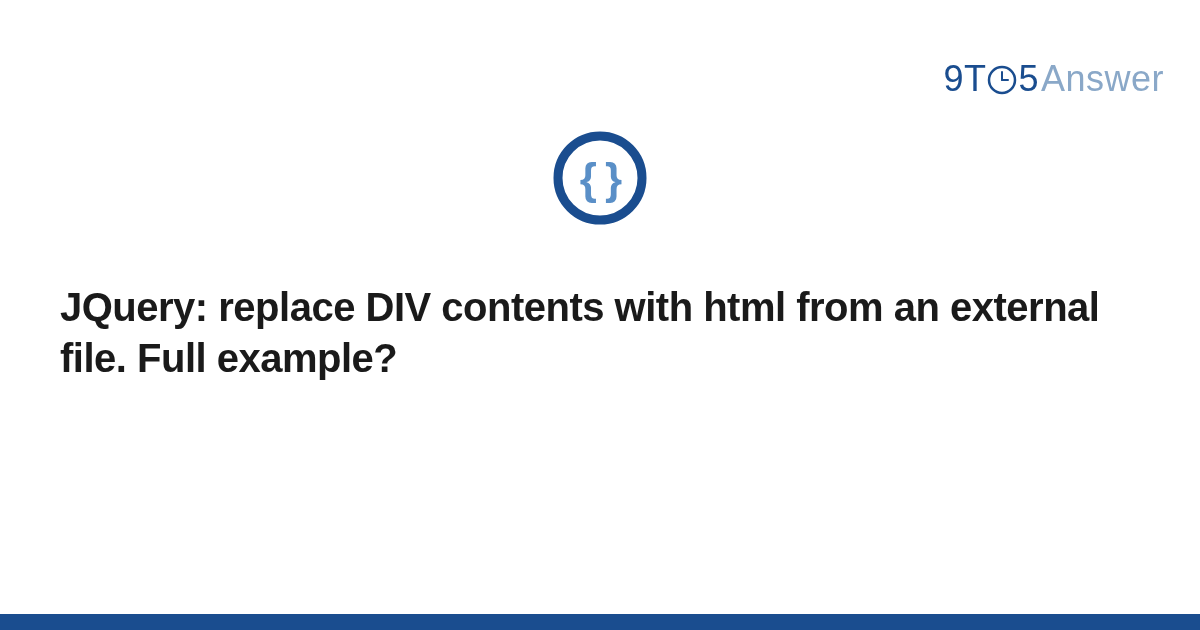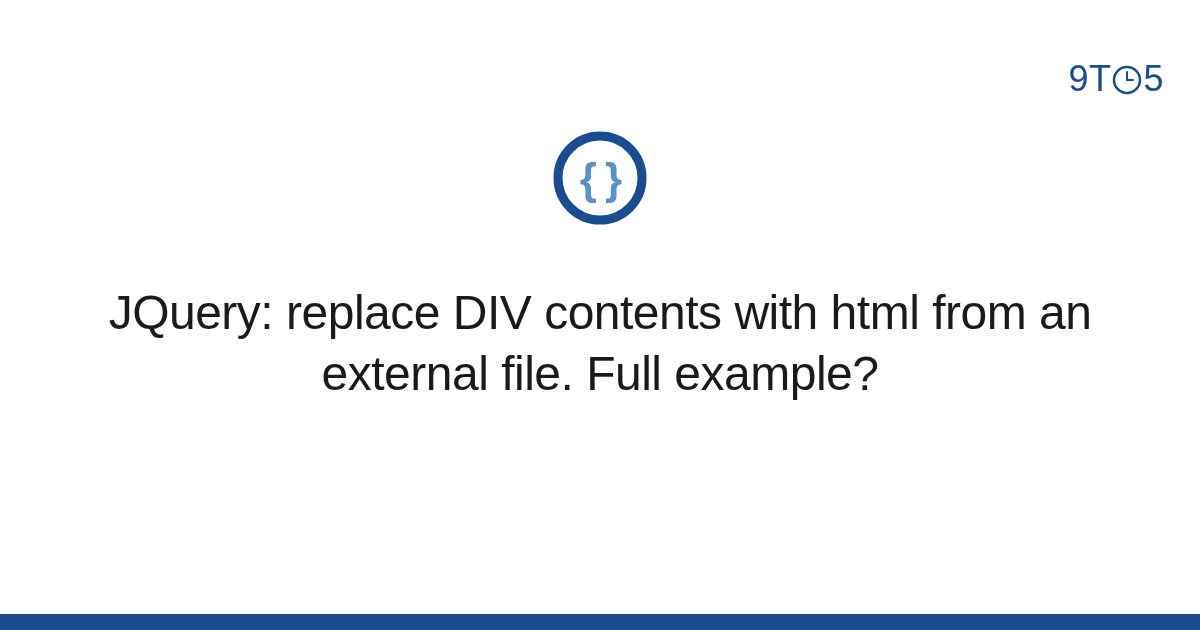--- a/index.html
+++ b/index.html
@@ -54,23 +54,22 @@
       transform: translateX(-50%);
       width: 96px;
       height: 96px;
     }
     .title {
       position: absolute;
       top: 282px;
       left: 50%;
       transform: translateX(-50%);
       width: 1080px;
-      text-align: center;
-      font-size: 48px;
-      font-weight: 400;
+      font-size: 40px;
+      font-weight: 700;
       color: #1a1a1a;
       line-height: 1.28;
       letter-spacing: -0.5px;
     }
     .footer-bar {
       position: absolute;
       bottom: 0;
       left: 0;
       width: 100%;
       height: 16px;
@@ -83,20 +82,21 @@
 <div class="header">
   <span class="logo-9t">9T</span>
   <span class="logo-o">
     <svg width="30" height="30" viewBox="0 0 30 30">
       <circle cx="15" cy="15" r="13" fill="none" stroke="#1a4d8f" stroke-width="2.5"></circle>
       <line x1="15" y1="15" x2="15" y2="7" stroke="#1a4d8f" stroke-width="2" stroke-linecap="round"></line>
       <line x1="15" y1="15" x2="21" y2="15" stroke="#1a4d8f" stroke-width="2" stroke-linecap="round"></line>
     </svg>
   </span>
   <span class="logo-5">5</span>
+  <span class="logo-answer">Answer</span>
 </div>
 
 <div class="center-icon">
   <svg width="96" height="96" viewBox="0 0 96 96">
     <circle cx="48" cy="48" r="42" fill="none" stroke="#1a4d8f" stroke-width="9"></circle>
     <text x="48" y="48" text-anchor="middle" dominant-baseline="central" font-family="Arial, sans-serif" font-size="44" font-weight="700" fill="#5a8fc7" letter-spacing="-2">{ }</text>
   </svg>
 </div>
 
 <h1 class="title">JQuery: replace DIV contents with html from an external file. Full example?</h1>

